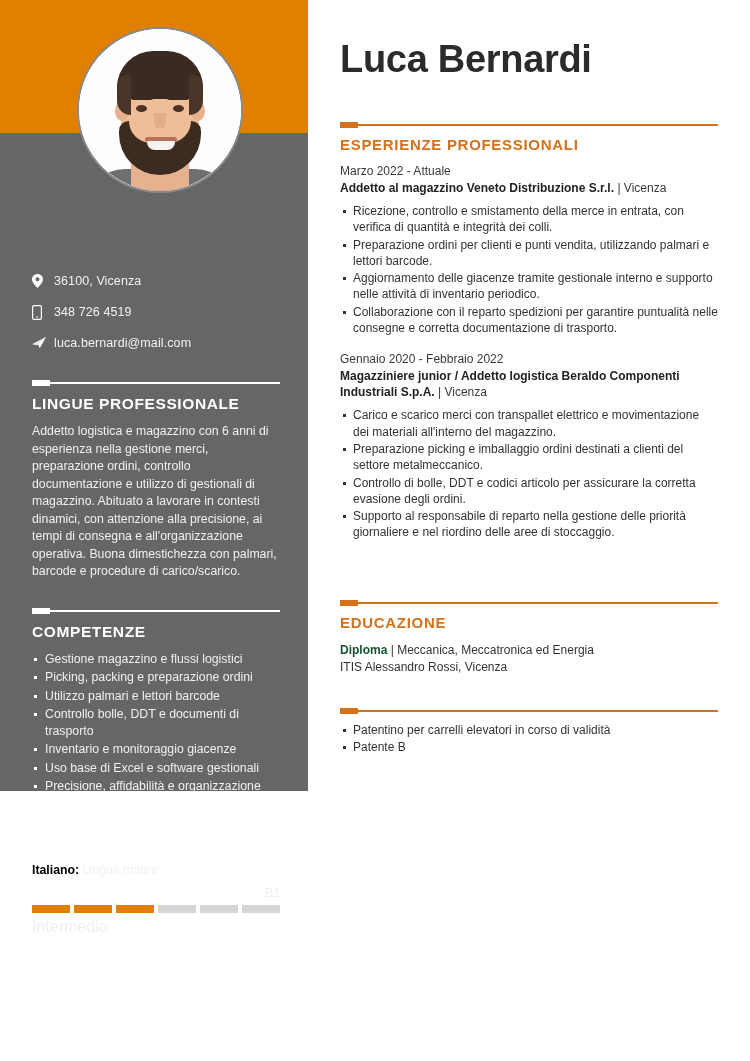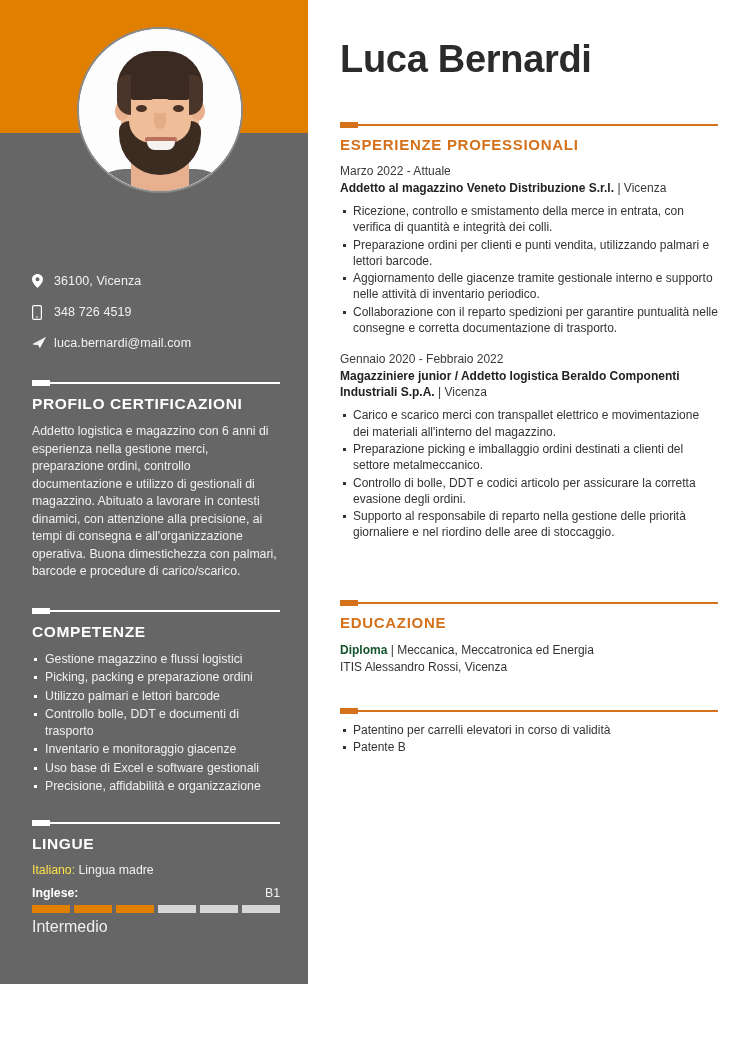--- a/index.html
+++ b/index.html
@@ -16,21 +16,21 @@
     height: 1061px;
     background: #ffffff;
     overflow: hidden;
   }
 
   
   .sidebar {
     position: absolute;
     left: 0; top: 0;
     width: 308px;
-    height: 984px;
+    height: 791px;
     background: #666666;
     color: #ffffff;
   }
   .sidebar-orange-band {
     position: absolute;
     left: 0; top: 0;
     width: 308px;
     height: 133px;
     background: #e07f00;
   }
@@ -155,21 +155,21 @@
     left: 2px; top: 7px;
     width: 3px; height: 3px;
     background: #ffffff;
   }
 
   .lang-row {
     font-size: 12.3px;
     color: #f0f0f0;
     margin-bottom: 9px;
   }
-  .lang-row b { font-weight: normal; color: #fde047; }
+  .lang-row b { font-weight: bold; color: #000000; }
   .lang-head {
     display: flex;
     justify-content: space-between;
     align-items: baseline;
     font-size: 12.3px;
     color: #ffffff;
     margin-bottom: 5px;
   }
   .lang-head .lname { font-weight: bold; }
   .lang-head .llevel { font-weight: normal; color: #f0f0f0; }
@@ -309,21 +309,21 @@
         </span>
         <span class="contact-text">luca.bernardi@mail.com</span>
       </div>
     </div>
 
     <section class="side-section" style="top:380px;">
       <div class="side-divider">
         <span class="stub"></span>
           <span class="line"></span>
       </div>
-      <h2 class="side-title">PROFILO CERTIFICAZIONI</h2>
+      <h2 class="side-title">LINGUE PROFESSIONALE</h2>
       <p class="side-paragraph">Addetto logistica e magazzino con 6 anni di esperienza nella gestione merci, preparazione ordini, controllo documentazione e utilizzo di gestionali di magazzino. Abituato a lavorare in contesti dinamici, con attenzione alla precisione, ai tempi di consegna e all'organizzazione operativa. Buona dimestichezza con palmari, barcode e procedure di carico/scarico.</p>
     </section>
 
     <section class="side-section" style="top:608px;">
       <div class="side-divider">
         <span class="stub"></span>
           <span class="line"></span>
       </div>
       <h2 class="side-title">COMPETENZE</h2>
       <ul class="side-bullets">

